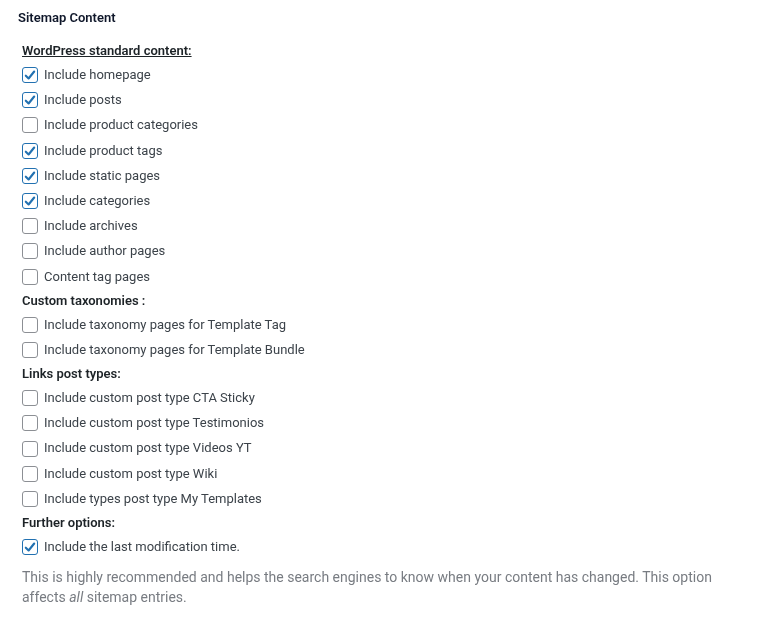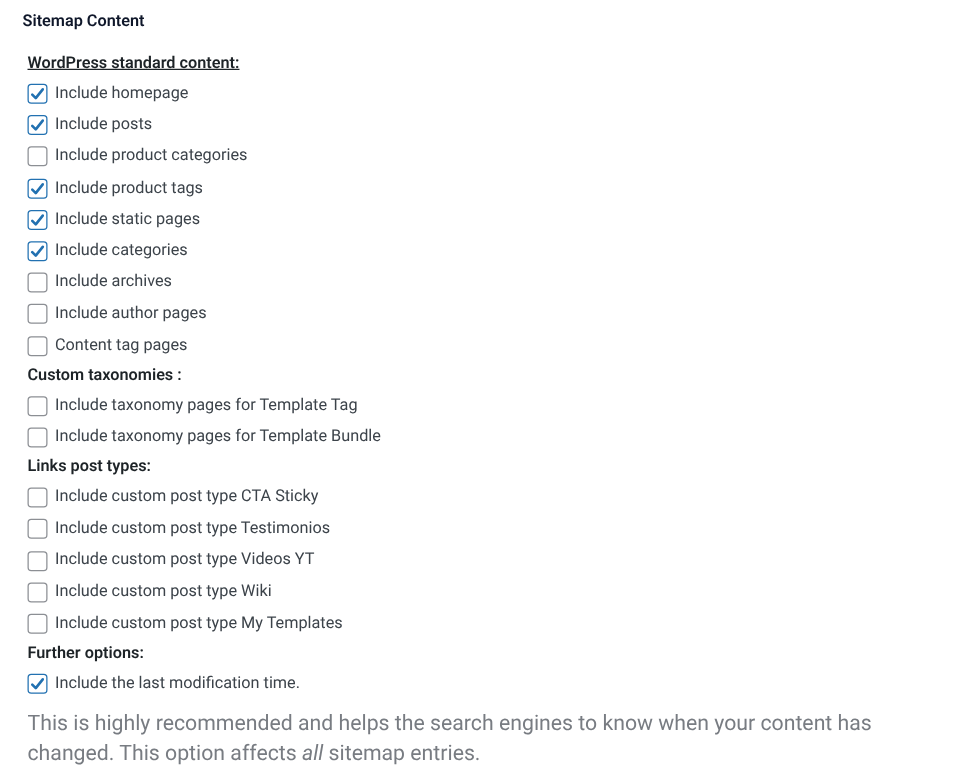--- a/index.html
+++ b/index.html
@@ -63,21 +63,21 @@
     }
     .checkbox.checked svg {
       display: block;
     }
     .checkbox-label {
       cursor: pointer;
       color: #3c434a;
       font-size: 13px;
     }
     .help-text {
-      font-size: 17px;
+      font-size: 14px;
       color: #787c82;
       margin-top: 12px;
       margin-bottom: 14px;
       line-height: 1.4;
     }
     .help-text em {
       font-style: italic;
     }
     .input-row {
       display: flex;
@@ -192,21 +192,21 @@
       <div class="checkbox-row">
         <span class="checkbox"></span>
         <span class="checkbox-label">Include custom post type Videos YT</span>
       </div>
       <div class="checkbox-row">
         <span class="checkbox"></span>
         <span class="checkbox-label">Include custom post type Wiki</span>
       </div>
       <div class="checkbox-row">
         <span class="checkbox"></span>
-        <span class="checkbox-label">Include custom post type My Templates</span>
+        <span class="checkbox-label">Include types post type My Templates</span>
       </div>
     </div>
 
   <div class="group-heading">Further options:</div>
   <div>
       <div class="checkbox-row">
         <span class="checkbox checked">
           <svg viewBox="0 0 20 20" fill="none" stroke="#2271b1" stroke-width="3" stroke-linecap="round" stroke-linejoin="round">
             <polyline points="4,11 8,15 16,5"></polyline>
           </svg>

